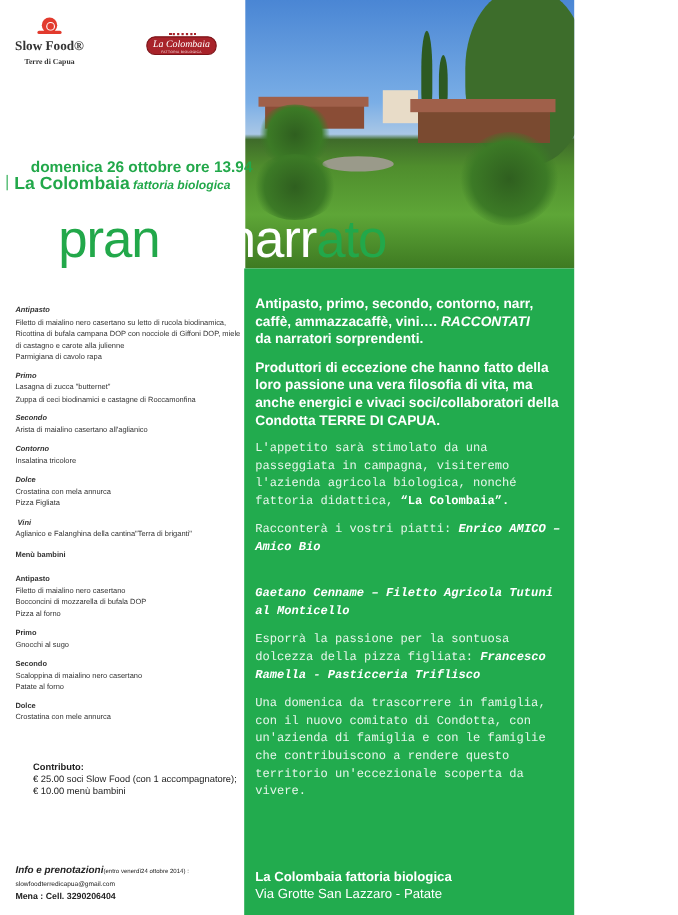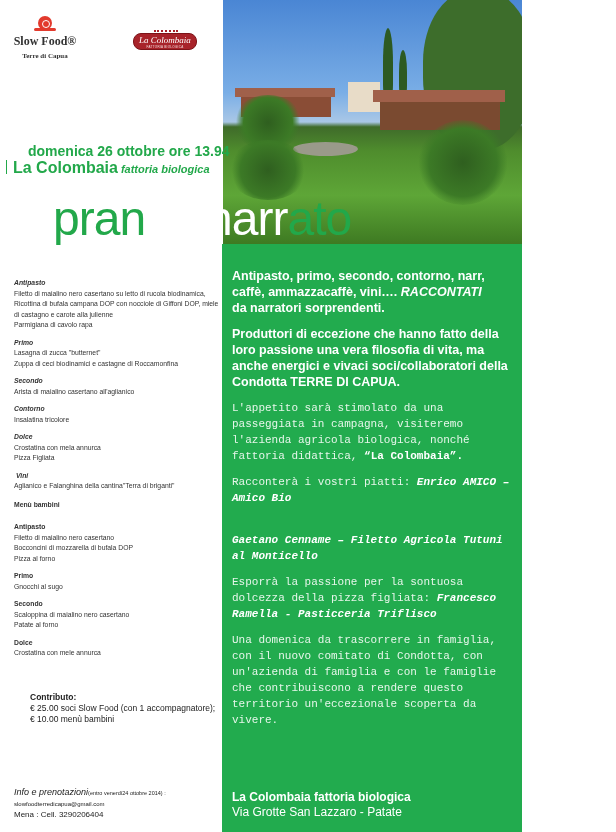--- a/index.html
+++ b/index.html
@@ -56,24 +56,24 @@
     .menu { position: absolute; left: 14px; top: 278px; width: 205px; color: #333; font-size: 6.8px; line-height: 10.5px; }
     .menu .sec { margin-bottom: 7px; }
     .menu .h { font-weight: bold; font-style: italic; }
     .menu .hb { font-weight: bold; }
     .menu .kids-title { font-weight: bold; margin: 8px 0 12px 0; }
 
     .contrib { position: absolute; left: 14px; top: 692px; width: 200px; font-size: 8.5px; line-height: 11px; color: #222; margin-left: 16px; }
     .contrib .h { font-weight: bold; }
 
     .info { position: absolute; left: 14px; top: 781px; width: 205px; color: #222; }
-    .info .line1 .ih { font-size: 9px; font-weight: normal; font-style: italic; }
+    .info .line1 .ih { font-size: 9px; font-weight: bold; font-style: italic; }
     .info .line1 .is { font-size: 5.5px; }
     .info .email { font-size: 6px; line-height: 10px; }
-    .info .ph { font-size: 8px; line-height: 11px; }
+    .info .ph { font-size: 8px; line-height: 11px; font-weight: bold; }
   </style>
 </head>
 <body>
 
 <div class="logo-slowfood">
   <div class="snail">
       <div class="shell"></div>
       <div class="body"></div>
     </div>
   <div class="sf-name">Slow Food®</div>

